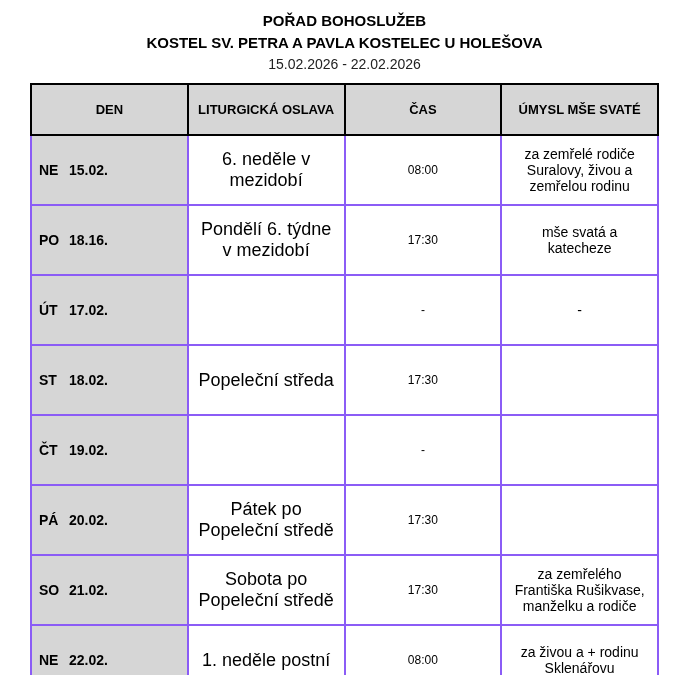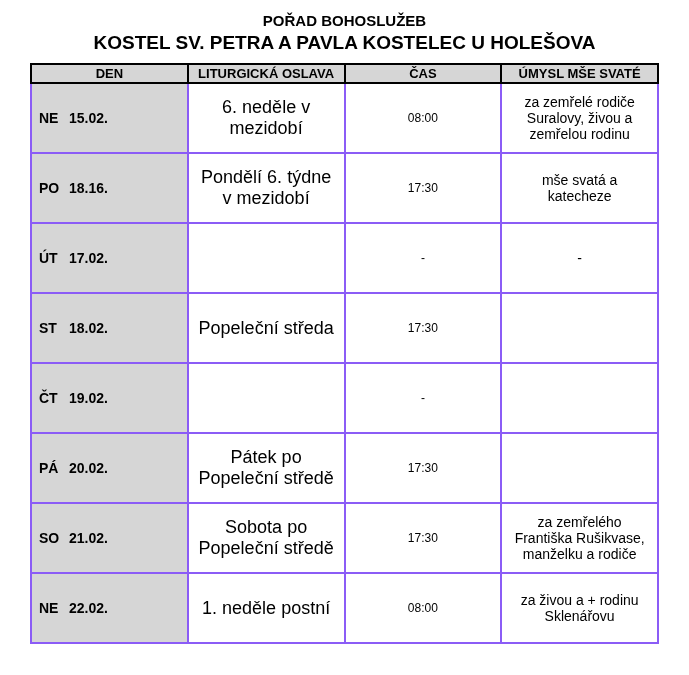--- a/index.html
+++ b/index.html
@@ -18,21 +18,21 @@
   .titles {
     text-align: center;
     padding-top: 10px;
   }
   .title-main {
     font-size: 15px;
     font-weight: bold;
     line-height: 22px;
   }
   .title-sub {
-    font-size: 19px;
+    font-size: 15px;
     font-weight: bold;
     line-height: 22px;
   }
   .title-dates {
     font-size: 14px;
     font-weight: normal;
     color: #222222;
     line-height: 20px;
   }
   table.schedule {
@@ -47,21 +47,21 @@
     box-sizing: border-box;
   }
   table.schedule {
     border: 2px solid #000000;
   }
   table.schedule th {
     background: #d6d6d6;
     font-size: 13px;
     font-weight: bold;
     height: 14px;
-    padding: 1px 2px;
+    padding: 17px 2px;
     border: 2px solid #000000;
   }
   td.day-cell {
     background: #d6d6d6;
     font-weight: bold;
     font-size: 14px;
     text-align: left;
     padding-left: 7px;
     width: 90px;
     margin-top: 28px;
@@ -93,20 +93,21 @@
   }
 </style>
 </head>
 <body>
 
 <div class="page">
 
   <div class="titles">
     <div class="title-main">POŘAD BOHOSLUŽEB</div>
     <div class="title-sub">KOSTEL SV. PETRA A PAVLA KOSTELEC U HOLEŠOVA</div>
+    <div class="title-dates">15.02.2026 - 22.02.2026</div>
   </div>
 
   <table class="schedule">
     <thead>
       <tr>
         <th>DEN</th>
         <th>LITURGICKÁ OSLAVA</th>
         <th>ČAS</th>
         <th>ÚMYSL MŠE SVATÉ</th>
       </tr>

